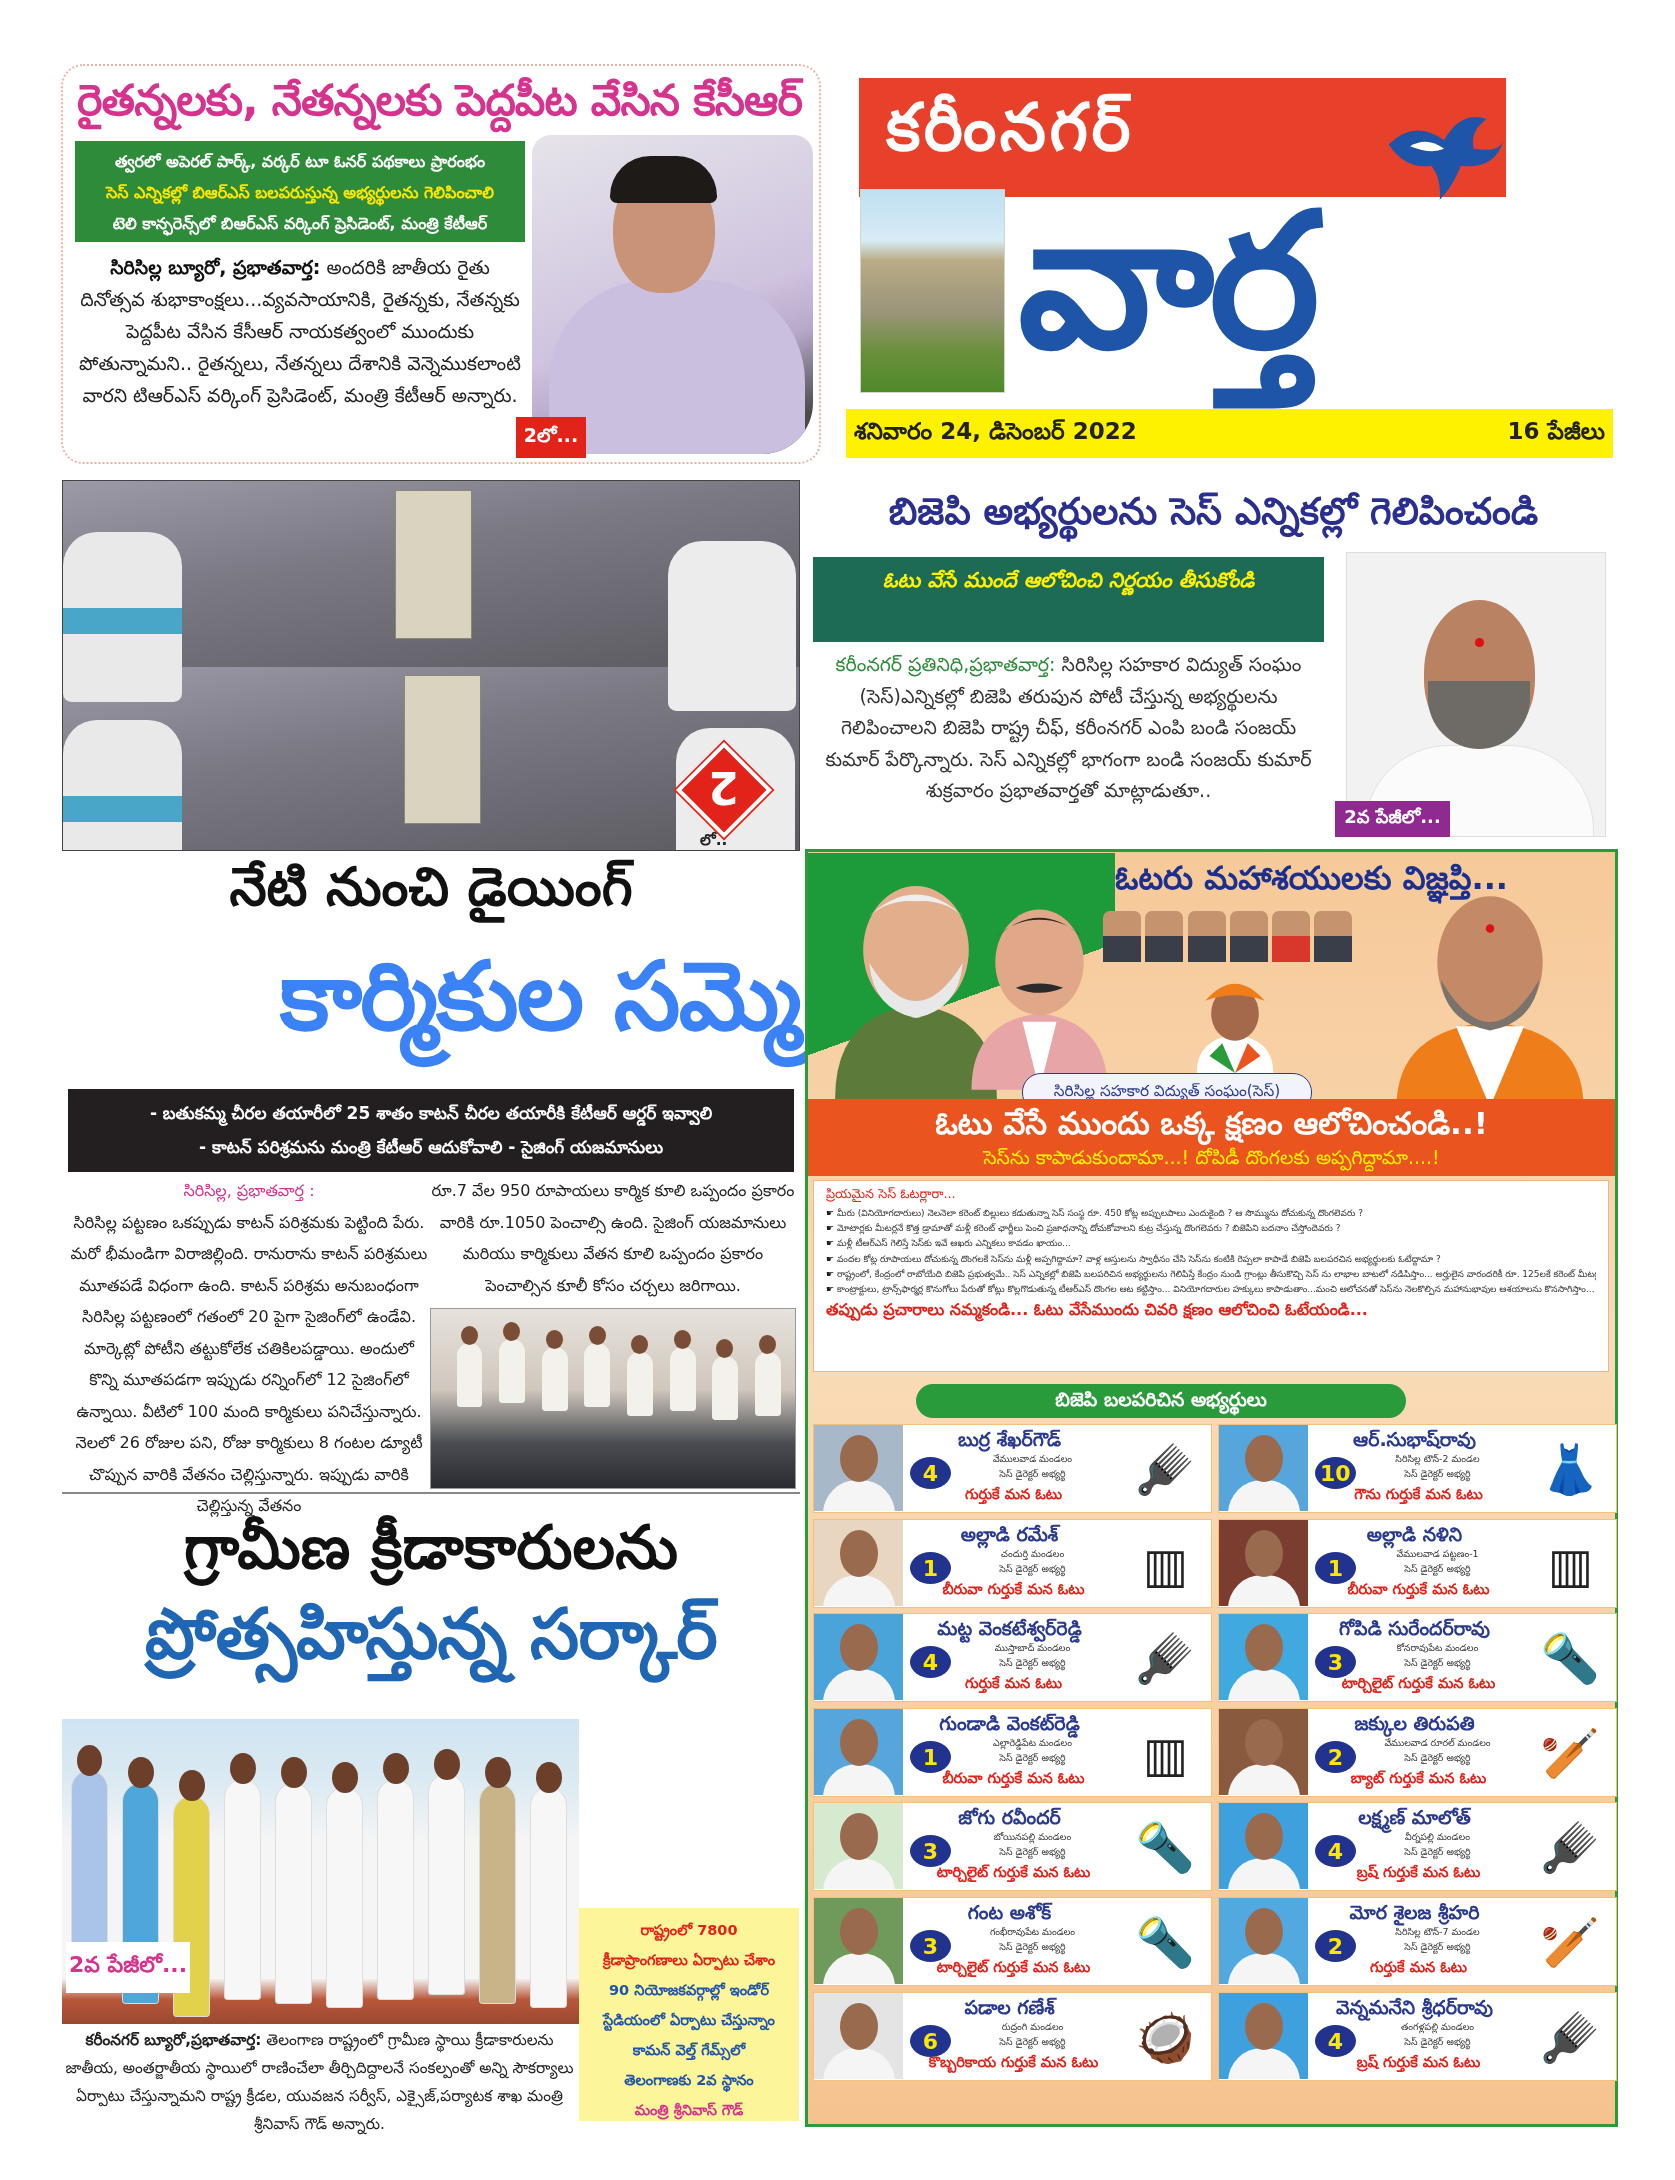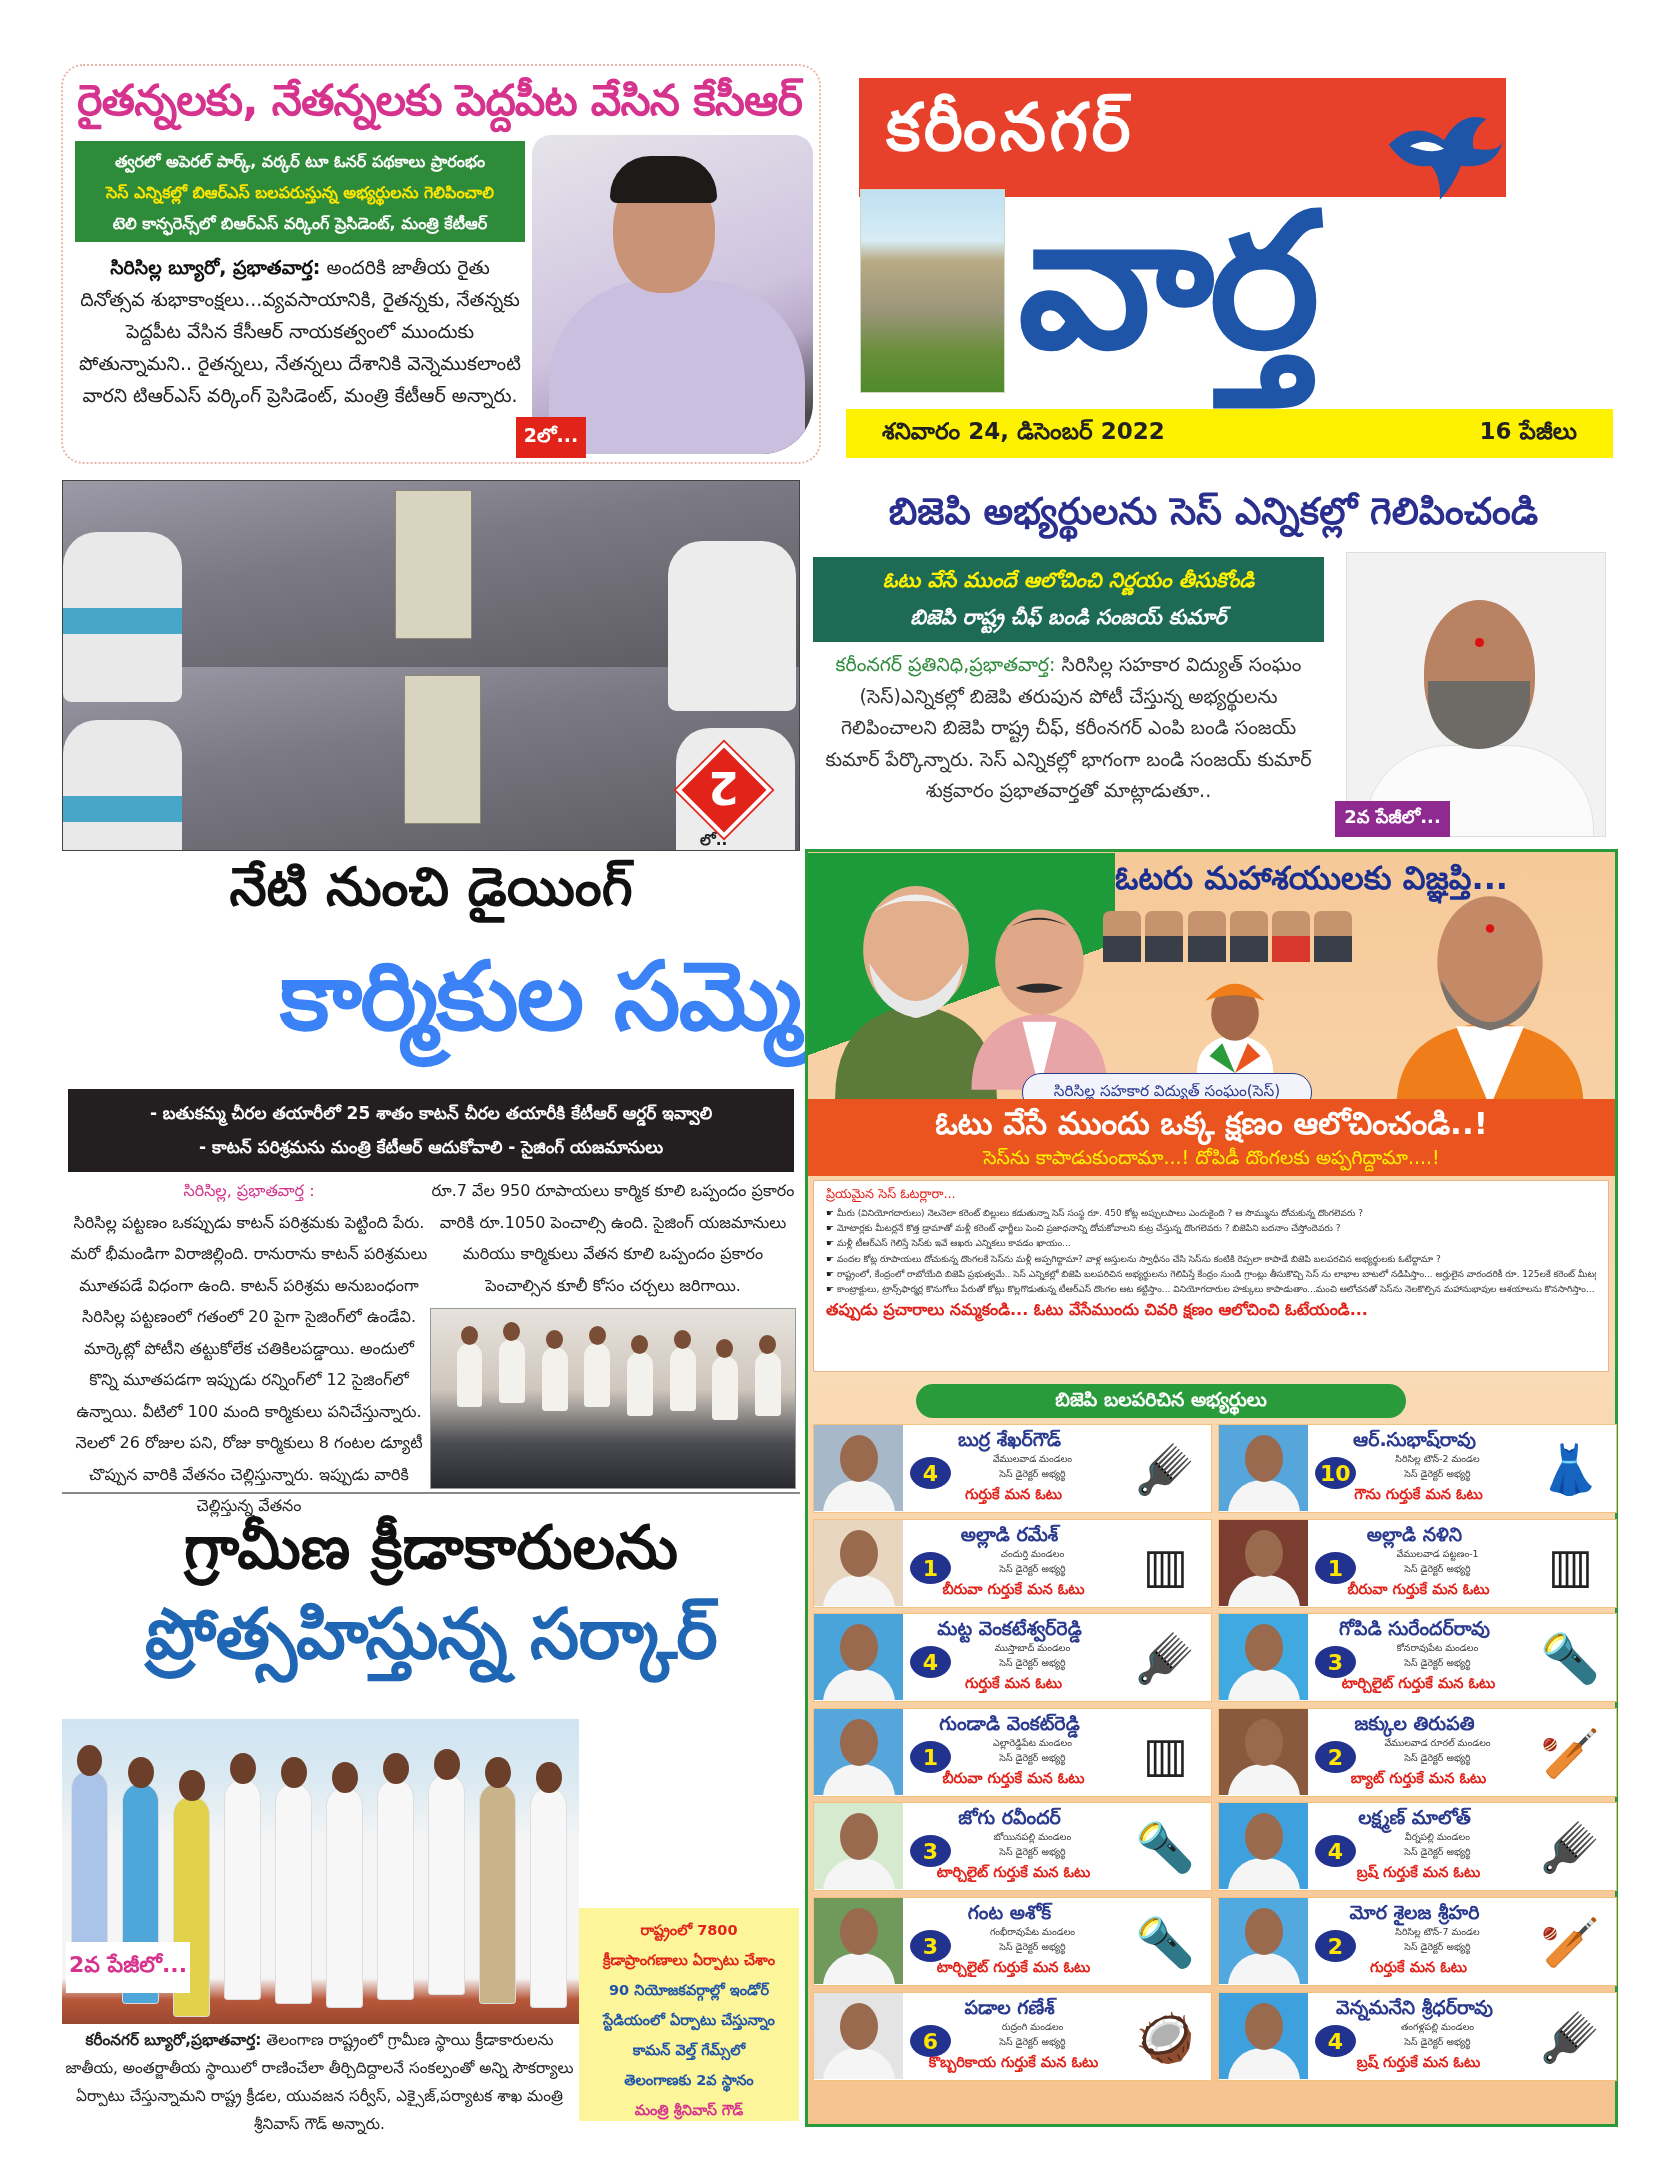--- a/index.html
+++ b/index.html
@@ -19,21 +19,21 @@
   #ktr-photo .hair { position: absolute; left: 78px; top: 21px; width: 107px; height: 47px; border-radius: 51px 51px 8.5px 8.5px; background: #1e1a18; }
   #ktr-photo .shirt { position: absolute; left: 17px; top: 145px; width: 256px; height: 187px; border-radius: 102px 102px 0 0; background: #cbbfe0; }
   #ktr-badge { left: 516px; top: 417px; width: 70px; height: 41px; background: #e2231a; color: #fff; font-size: 19px; font-weight: bold; display: flex; align-items: center; justify-content: center; }
 
   
   #mast-red { left: 859px; top: 78px; width: 647px; height: 119px; background: #e8412b; }
   #mast-title-top { left: 886px; top: 89px; width: 528px; font-size: 66px; font-weight: bold; color: #fff; white-space: nowrap; letter-spacing: 3.4px; }
   #mast-dove { left: 1380px; top: 102px; width: 128px; height: 102px; }
   #mast-photo { left: 860px; top: 189px; width: 145px; height: 204px; background: linear-gradient(180deg, #bfe0f2 0%, #d7ecf5 25%, #b9ab85 35%, #9b957a 60%, #6a8f3c 80%, #4f8a2a 100%); border: 1.7px solid #cfd8c4; }
   #mast-title-main { left: 1018px; top: 175px; width: 443px; font-size: 187px; font-weight: bold; color: #1f55a8; line-height: 213px; white-space: nowrap; letter-spacing: -5.1px; }
-  #mast-datebar { left: 846px; top: 409px; width: 767px; height: 49px; background: #fff200; display: flex; align-items: center; justify-content: space-between; padding: 0 36px; }
+  #mast-datebar { left: 846px; top: 409px; width: 767px; height: 49px; background: #fff200; display: flex; align-items: center; justify-content: space-between; padding: 0 8px; }
   #mast-datebar span { font-size: 23px; font-weight: bold; color: #222; }
 
   
   #bjp-headline { left: 813px; top: 490px; width: 801px; font-size: 37px; font-weight: bold; color: #2a2f8f; white-space: nowrap; text-align: center; }
   #bjp-greenbox { left: 813px; top: 557px; width: 511px; height: 85px; background: #1d6a55; padding: 5.1px; font-style: italic; }
   #bjp-greenbox div { font-size: 20.4px; font-weight: bold; line-height: 37px; text-align: center; white-space: nowrap; }
   #bjp-greenbox .yellow { color: #fff200; }
   #bjp-greenbox .white { color: #fff; }
   #bjp-body { left: 813px; top: 649px; width: 511px; font-size: 19px; line-height: 31.5px; text-align: center; color: #333; }
   #bjp-body .dateline { color: #2e8b3a; }
@@ -146,21 +146,20 @@
 <div class="abs" id="mast-photo"></div>
 <div class="abs" id="mast-title-main">వార్త</div>
 <div class="abs" id="mast-datebar">
   <span>శనివారం 24, డిసెంబర్ 2022</span>
   <span>16 పేజీలు</span>
 </div>
 
 <div class="abs" id="bjp-headline">బిజెపి అభ్యర్థులను సెస్ ఎన్నికల్లో గెలిపించండి</div>
 <div class="abs" id="bjp-greenbox">
   <div class="yellow">ఓటు వేసే ముందే ఆలోచించి నిర్ణయం తీసుకోండి</div>
-  <div class="white">బిజెపి రాష్ట్ర చీఫ్ బండి సంజయ్ కుమార్</div>
 </div>
 <div class="abs" id="bjp-body">
   <span class="dateline">కరీంనగర్ ప్రతినిధి,ప్రభాతవార్త:</span>
   <span>సిరిసిల్ల సహకార విద్యుత్ సంఘం (సెస్)ఎన్నికల్లో బిజెపి తరుపున పోటీ చేస్తున్న అభ్యర్థులను గెలిపించాలని బిజెపి రాష్ట్ర చీఫ్, కరీంనగర్ ఎంపి బండి సంజయ్ కుమార్ పేర్కొన్నారు. సెస్ ఎన్నికల్లో భాగంగా బండి సంజయ్ కుమార్ శుక్రవారం ప్రభాతవార్తతో మాట్లాడుతూ..</span>
 </div>
 <div class="abs" id="bjp-photo">
   <div class="shirt"></div>
     <div class="face"></div>
     <div class="beard"></div>
     <div class="tilak"></div>

